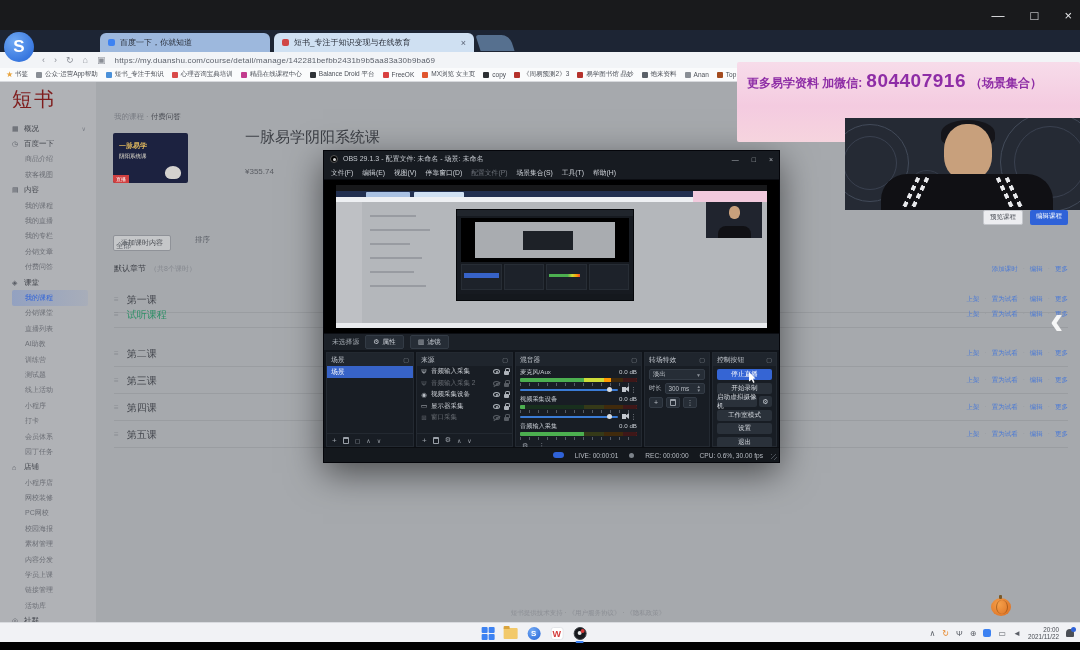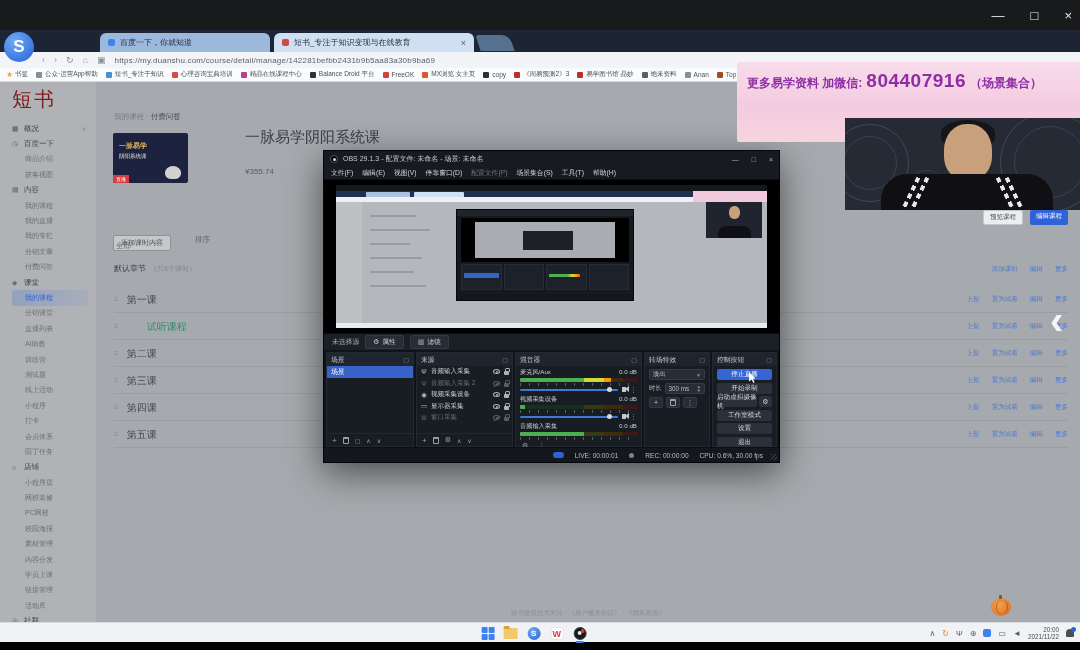--- a/index.html
+++ b/index.html
@@ -415,21 +415,21 @@
               <span class="links">
                 <span>上架</span>
                 <i>·</i>
                 <span>置为试看</span>
                 <i>·</i>
                 <span>编辑</span>
                 <i>·</i>
                 <span>更多</span>
               </span>
             </div>
-            <div class="lesson" style="top: 232px; gap: 20px;">
+            <div class="lesson" style="top: 220px;">
               <span class="handle">≡</span>
               <span class="ltitle green">试听课程</span>
               <span class="links">
                 <span>上架</span>
                 <i>·</i>
                 <span>置为试看</span>
                 <i>·</i>
                 <span>编辑</span>
                 <i>·</i>
                 <span>更多</span>

